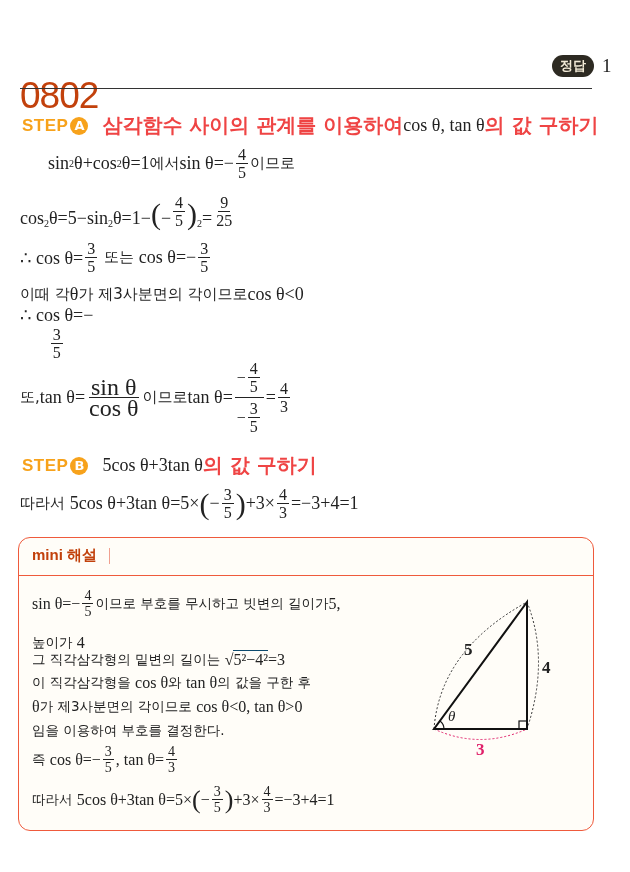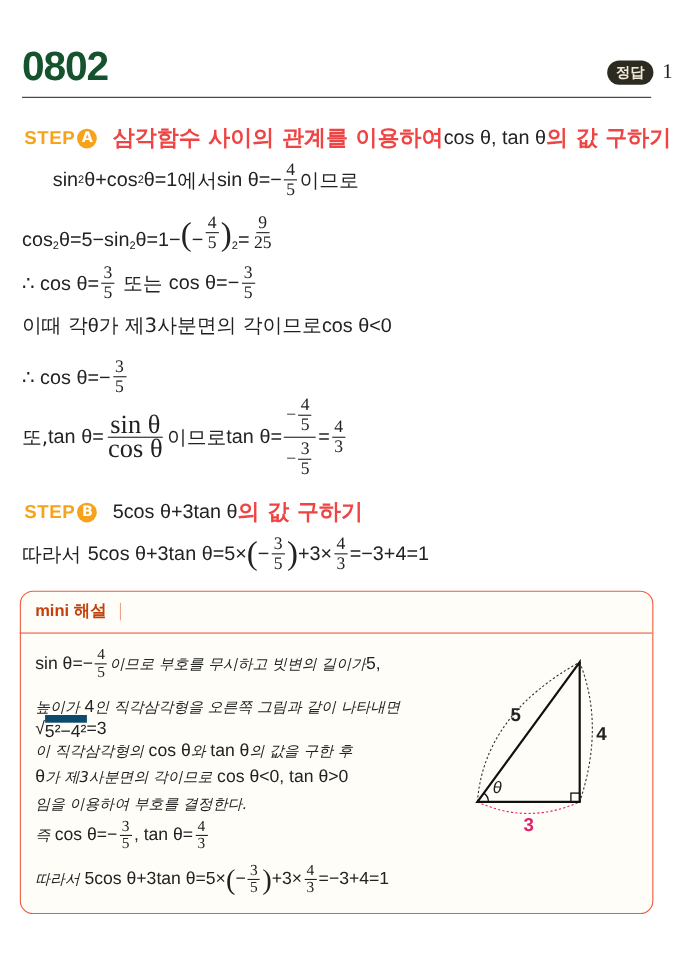--- a/index.html
+++ b/index.html
@@ -1,41 +1,41 @@
 <!DOCTYPE html>
 <html><head>
 <meta charset="utf-8">
 <style>
   html, body { margin:0; padding:0; }
   body { width:630px; height:872px; background:#ffffff; position:relative; overflow:hidden;
          font-family:"DejaVu Sans", sans-serif; color:#222; }
   .abs { position:absolute; }
-  .num { font-family:"Liberation Sans", sans-serif; font-weight:bold; font-size:37px; color:#14532d; letter-spacing:-1px; }
+  .num { font-family:"Liberation Sans", sans-serif; font-weight:normal; font-size:37px; color:#c2410c; letter-spacing:-1px;margin-top:35px; }
   .badge { background:#2d2a22; color:#f2ead6; border-radius:12px; font-size:13px; padding:2px 8px; font-weight:bold; }
   .ans { font-family:"Liberation Serif", serif; font-size:19px; }
   .rule { height:1px; background:#333; }
   .step { font-family:"Liberation Sans", sans-serif; color:#f7a21b; font-size:17px; font-weight:bold; letter-spacing:0.5px; }
   .circ { display:inline-block; width:18px; height:18px; border-radius:50%; background:#f7a21b; color:#fff; font-size:13px;
           text-align:center; line-height:18px; font-weight:bold; vertical-align:1px; margin-left:2px; }
   .stitle { font-size:20px; font-weight:bold; color:#ef4444; }
-  .m { font-family:Liberation Sans, sans-serif; font-size:18px; }
-  .k { font-family:"DejaVu Sans", sans-serif; font-size:18px; }
+  .m { font-family:Liberation Serif, serif; font-size:18px; }
+  .k { font-family:"DejaVu Sans", sans-serif; font-size:15px; }
   .line { white-space:nowrap; display:flex; align-items:center; }
   .fr { display:inline-flex; flex-direction:column; align-items:center; vertical-align:middle; margin:0 2px;
         font-family:"Liberation Serif", serif; font-size:16px; line-height:17px; }
   .fr .n { border-bottom:1px solid #222; padding:0 2px; }
   .fr .d { padding:0 2px; }
   .sup { font-size:10px; vertical-align:9px; }
   .paren { font-size:30px; font-family:"Liberation Serif", serif; font-weight:200; line-height:1; }
   .box { border:1.5px solid #ef5a3c; border-radius:12px; background:#fffdf8; }
   .mini { color:#c2410c; font-weight:bold; font-family:"Liberation Sans", sans-serif; font-size:15px; }
   .mini-title { color:#e3262b; font-size:14px; }
   .sep { display:inline-block; width:1px; height:16px; background:#f0a090; margin:0 12px; vertical-align:middle; }
   .inner { border-top:1.5px solid #ef5a3c; border-left:1.5px solid #ef5a3c; }
-  .sm .k { font-size:13.5px;font-style:italic; }
+  .sm .k { font-size:13.5px; }
   .sm .m { font-size:16px; }
   .sm .fr { font-size:14px; line-height:15px; }
 </style>
 </head>
 <body>
 
 <div class="abs num" style="left:20px;top:40px;">0802</div>
 <div class="abs" style="left:552px;top:55px;display:flex;align-items:flex-end;gap:8px;">
   <span class="badge">정답</span>
   <span class="ans">1</span>
@@ -101,21 +101,21 @@
     </span>
 </div>
 
 <div class="abs line" style="left:20px;top:284px;">
   <span class="k">이때 각 </span>
   <span class="m">θ</span>
   <span class="k">가 제3사분면의 각이므로 </span>
   <span class="m">cos θ&lt;0</span>
 </div>
 
-<div class="abs line" style="left:20px;top:325px;">
+<div class="abs line" style="left:20px;top:304px;flex-direction:column;">
   <span class="m">∴ cos θ=−</span>
   <span class="fr">
       <span class="n">3</span>
       <span class="d">5</span>
     </span>
 </div>
 
 <div class="abs line" style="left:20px;top:360px;">
   <span class="k">또, </span>
   <span class="m">tan θ=</span>
@@ -187,29 +187,29 @@
   <span class="fr">
         <span class="n">4</span>
         <span class="d">5</span>
       </span>
   <span class="k">이므로 부호를 무시하고 빗변의 길이가 </span>
   <span class="m">5,</span>
 </div>
 <div class="abs line" style="left:32px;top:634px;text-align:right;">
   <span class="k" style="white-space:pre">높이가 </span>
   <span class="m">4</span>
-  <span class="k">인 직각삼각형을 오른쪽 그림과 같이 나타내면</span>
 </div>
 <div class="abs line" style="left:32px;top:650px;">
+  <span class="k" style="white-space:pre">그 직각삼각형의 밑변의 길이는 </span>
   <span class="m">√</span>
-  <span class="m" style="border-top:7px solid #0c4a6e">5²−4²</span>
+  <span class="m" style="border-top:1px solid #0c4a6e">5²−4²</span>
   <span class="m">=3</span>
 </div>
 <div class="abs line" style="left:32px;top:674px;">
-  <span class="k" style="white-space:pre">이 직각삼각형의 </span>
+  <span class="k" style="white-space:pre">이 직각삼각형을 </span>
   <span class="m">cos θ</span>
   <span class="k" style="white-space:pre">와 </span>
   <span class="m">tan θ</span>
   <span class="k">의 값을 구한 후</span>
 </div>
 <div class="abs line" style="left:32px;top:698px;">
   <span class="m">θ</span>
   <span class="k" style="white-space:pre">가 제3사분면의 각이므로 </span>
   <span class="m">cos θ&lt;0, tan θ&gt;0</span>
 </div>

